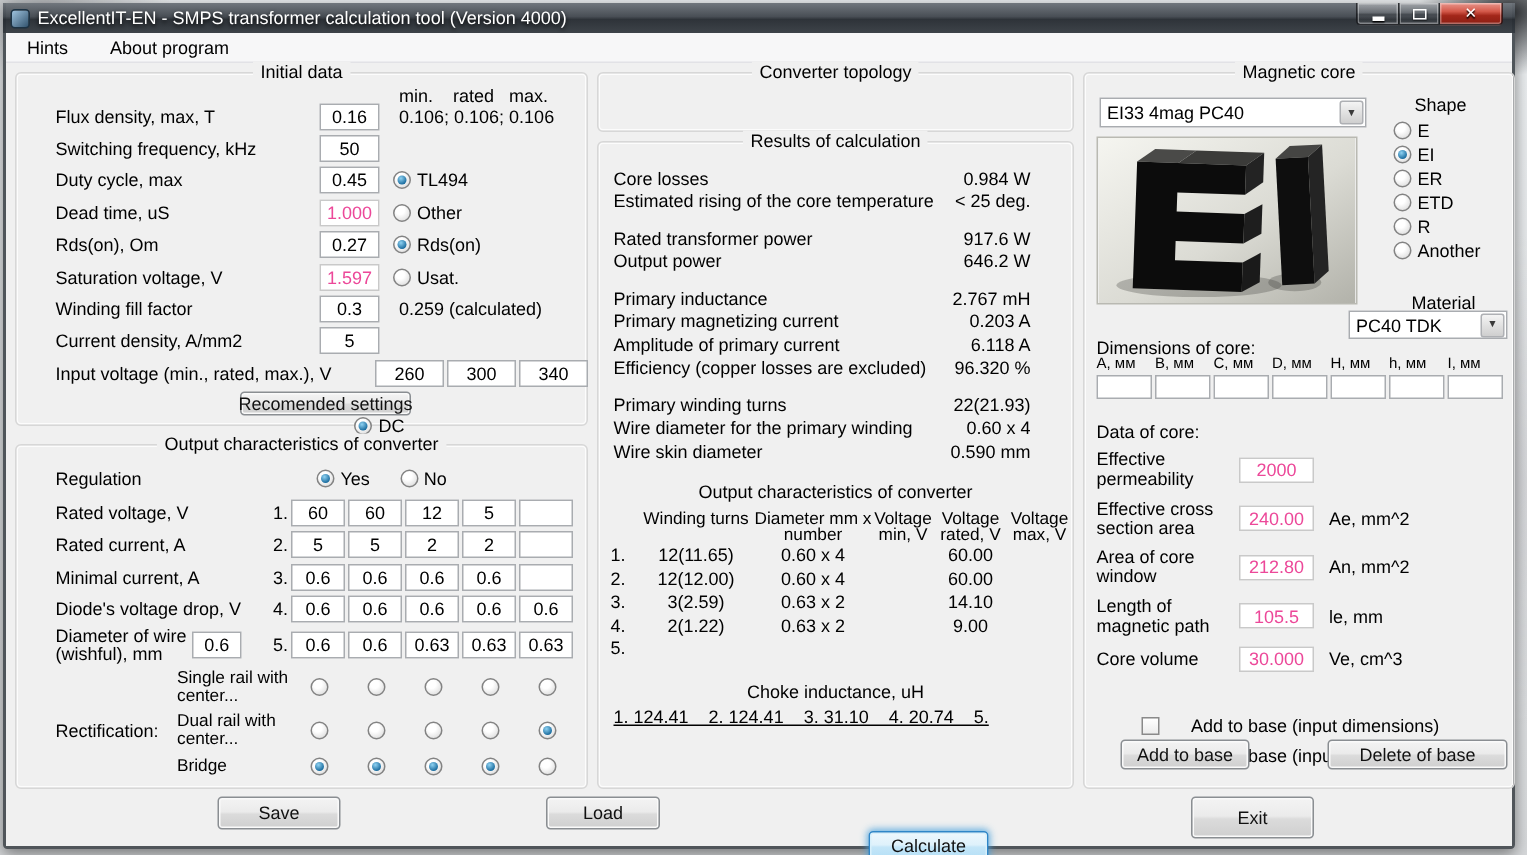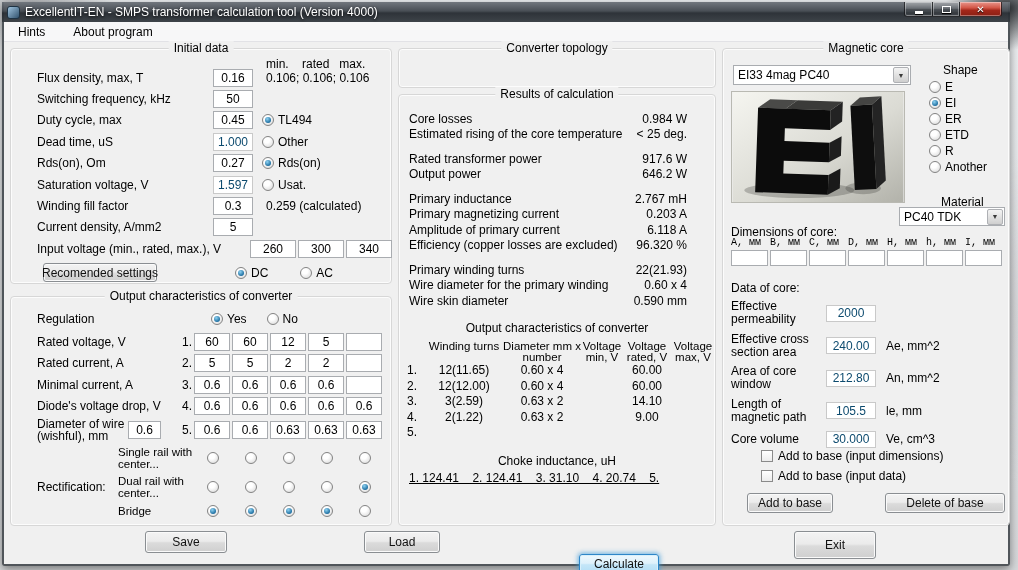--- a/index.html
+++ b/index.html
@@ -46,61 +46,61 @@
   .client { position:absolute; left:0; right:0; top:40px; bottom:0; background:#f0f0f0; }
 
   
   .grp { position:absolute; border:1px solid #d7d7d7; border-radius:4px;
     box-shadow:inset 0 0 0 1px #fcfcfc; }
   .gt { position:absolute; top:-8px; left:50%; transform:translateX(-50%);
     background:#f0f0f0; padding:0 5px; font-size:12px; line-height:15px; white-space:nowrap; }
 
   .txt { height:18px; border:1px solid #a9acb0; background:#fff;
     font:12px "Liberation Sans",sans-serif; text-align:center; padding:0 1px; flex:none; }
-  .txt.dis { color:#0c4a6e; border-color:#c9c9c9; }
+  .txt.dis { color:#ec4899; border-color:#c9c9c9; }
   .w40{width:40px;} .w46{width:46px;margin-right:2px;} .w36{width:36px;margin-right:2px;}
   .w33{width:33px;} .w50{width:50px;}
 
   .btn { position:absolute; display:flex; align-items:center; justify-content:center;
     border:1px solid #8a8e92; border-radius:3px; font-size:12px; color:#111;
     background:linear-gradient(#f3f3f3,#ebebeb 46%,#dbdbdb 54%,#cfcfcf);
     box-shadow:inset 0 0 0 1px #fafafa; white-space:nowrap; }
   .btn.default { border-color:#2e86c8;
     background:linear-gradient(#eef8fd,#def1fb 46%,#c4e6f8 54%,#b2def6);
     box-shadow:inset 0 0 0 1px #d8f0fb, 0 0 5px 1px rgba(70,160,220,.8); }
 
   .ritem { display:inline-flex; align-items:center; gap:4px; flex:none; }
   .rb { width:12px; height:12px; border-radius:50%; border:1px solid #838383; flex:none;
     background:radial-gradient(circle at 38% 32%, #fff 30%, #d4d4d4); position:relative; }
   .ritem.sel .rb::after { content:""; position:absolute; inset:2px; border-radius:50%;
     background:radial-gradient(circle at 38% 32%, #8fd2f2, #17699c 75%); }
   .rlab { font-size:12px; white-space:nowrap; }
 
-  .citem { display:flex; align-items:center; gap:5px; position:absolute; }
+  .citem { display:flex; align-items:center; gap:21px; position:absolute;margin-top:28px; }
   .cb { width:12px; height:12px; border:1px solid #8a8a8a; flex:none;
     background:linear-gradient(#fff,#ececec); }
   .clab { font-size:12px; white-space:nowrap; }
 
   .combo { position:absolute; height:20px; background:#fff; border:1px solid #a9acb0;
     display:flex; align-items:center; }
   .cval { flex:1; font-size:12px; padding:0 4px; white-space:nowrap; overflow:hidden; }
   .carr { width:16px; height:16px; margin-right:1px; flex:none; border:1px solid #aeb0b4;
     border-radius:2px; background:linear-gradient(#f4f4f4,#cfcfcf);
     display:flex; align-items:center; justify-content:center; }
   .carr::after { content:"\25BC"; font-size:7px; color:#3a3a3a; }
 
   
   .col-head { position:absolute; left:255px; top:8px; font-size:12px; white-space:pre; }
   .irows { padding-top:18px; }
   .irow { display:flex; align-items:center; height:21.4px; padding-left:26px; font-size:12px; }
   .ilbl { width:176px; flex:none; white-space:nowrap; }
   .ilbl.wide { width:213px; }
   .inote { padding-left:13px; white-space:nowrap; }
   .izone { padding-left:9px; display:flex; align-items:center; }
-  .brow { height:24px; margin-top:1px; }
+  .brow { height:24px; margin-top:1px;flex-direction:column; }
   .btn.inline { position:relative; }
 
   
   .orows { padding-top:10px; }
   .orow { display:flex; align-items:center; height:21.5px; padding-left:26px; font-size:12px; position:relative; }
   .orow.reg { height:24px; }
   .olbl { width:174px; flex:none; }
   .glbl { width:145px; flex:none; white-space:nowrap; }
   .glbl2 { width:91px; flex:none; font-size:12px; line-height:12px; }
   .gnum { width:12px; flex:none; }
@@ -128,21 +128,21 @@
   
   .shape-col { position:absolute; left:206px; top:14px; width:80px; }
   .shape-lbl { font-size:12px; margin-left:14px; display:block; }
   .shape-col .ritem { display:flex; margin-top:4px; height:12px; }
   .core-img { position:absolute; left:8px; top:42px; width:174px; height:112px;
     border:1px solid #b9b9b2; }
   .mat-lbl { position:absolute; left:218px; top:146px; font-size:12px; }
   .sec-lbl { position:absolute; font-size:12px; }
   .dims { position:absolute; left:8px; top:188px; display:flex; gap:2px; }
   .dimcol { width:37px; flex:none; }
-  .dimcol .dlab { font-size:10px; white-space:nowrap; display:block;font-family:Liberation Mono, monospace; }
+  .dimcol .dlab { font-size:10px; white-space:nowrap; display:block; }
   .dimcol .txt { width:37px; height:16px; margin-top:2px; }
   .data-rows { position:absolute; left:8px; top:248px; right:4px; }
   .drow2 { display:flex; align-items:center; }
   .h32 { height:32.5px; } .h24 { height:24px; }
   .dlbl { width:95px; flex:none; font-size:12px; line-height:13px; }
   .dunit { margin-left:10px; font-size:12px; white-space:nowrap; }
 </style>
 </head>
 <body>
 

